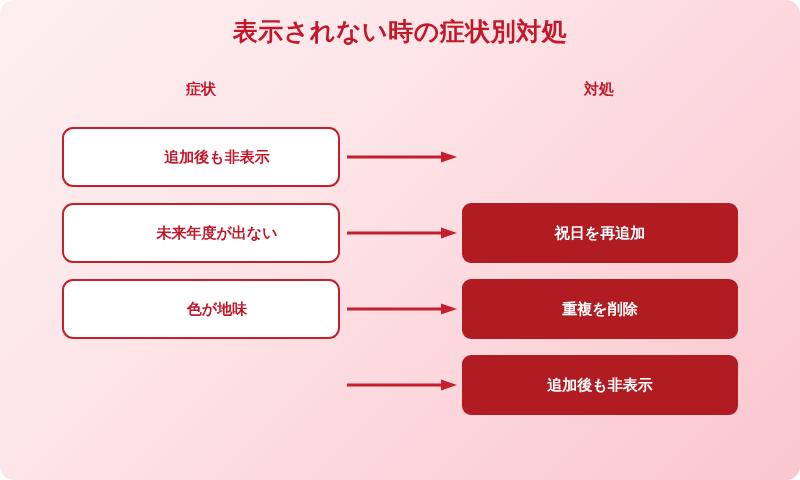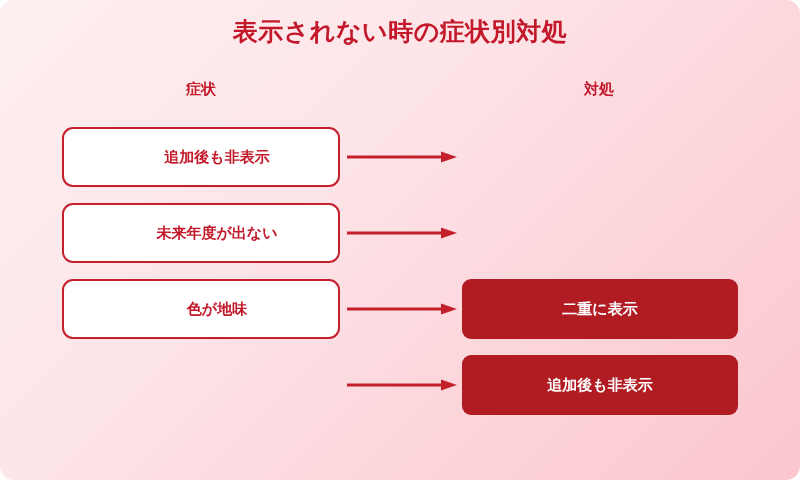--- a/index.html
+++ b/index.html
@@ -134,31 +134,32 @@
     </div>
 
     <div class="row">
       <div class="sym-box">未来年度が出ない</div>
       <div class="arrow">
         <svg width="110" height="12" viewBox="0 0 110 12">
           <line x1="0" y1="6" x2="96" y2="6" stroke="#c4202c" stroke-width="3"></line>
           <polygon points="94,0.5 110,6 94,11.5" fill="#c4202c"></polygon>
         </svg>
       </div>
+      <div class="fix-box">祝日を再追加</div>
     </div>
 
     <div class="row">
       <div class="sym-box">色が地味</div>
       <div class="arrow">
         <svg width="110" height="12" viewBox="0 0 110 12">
           <line x1="0" y1="6" x2="96" y2="6" stroke="#c4202c" stroke-width="3"></line>
           <polygon points="94,0.5 110,6 94,11.5" fill="#c4202c"></polygon>
         </svg>
       </div>
-      <div class="fix-box">二重に表示</div>
+      <div class="fix-box">重複を削除</div>
     </div>
 
     <div class="row">
       <div class="arrow">
         <svg width="110" height="12" viewBox="0 0 110 12">
           <line x1="0" y1="6" x2="96" y2="6" stroke="#c4202c" stroke-width="3"></line>
           <polygon points="94,0.5 110,6 94,11.5" fill="#c4202c"></polygon>
         </svg>
       </div>
       <div class="fix-box">追加後も非表示</div>

